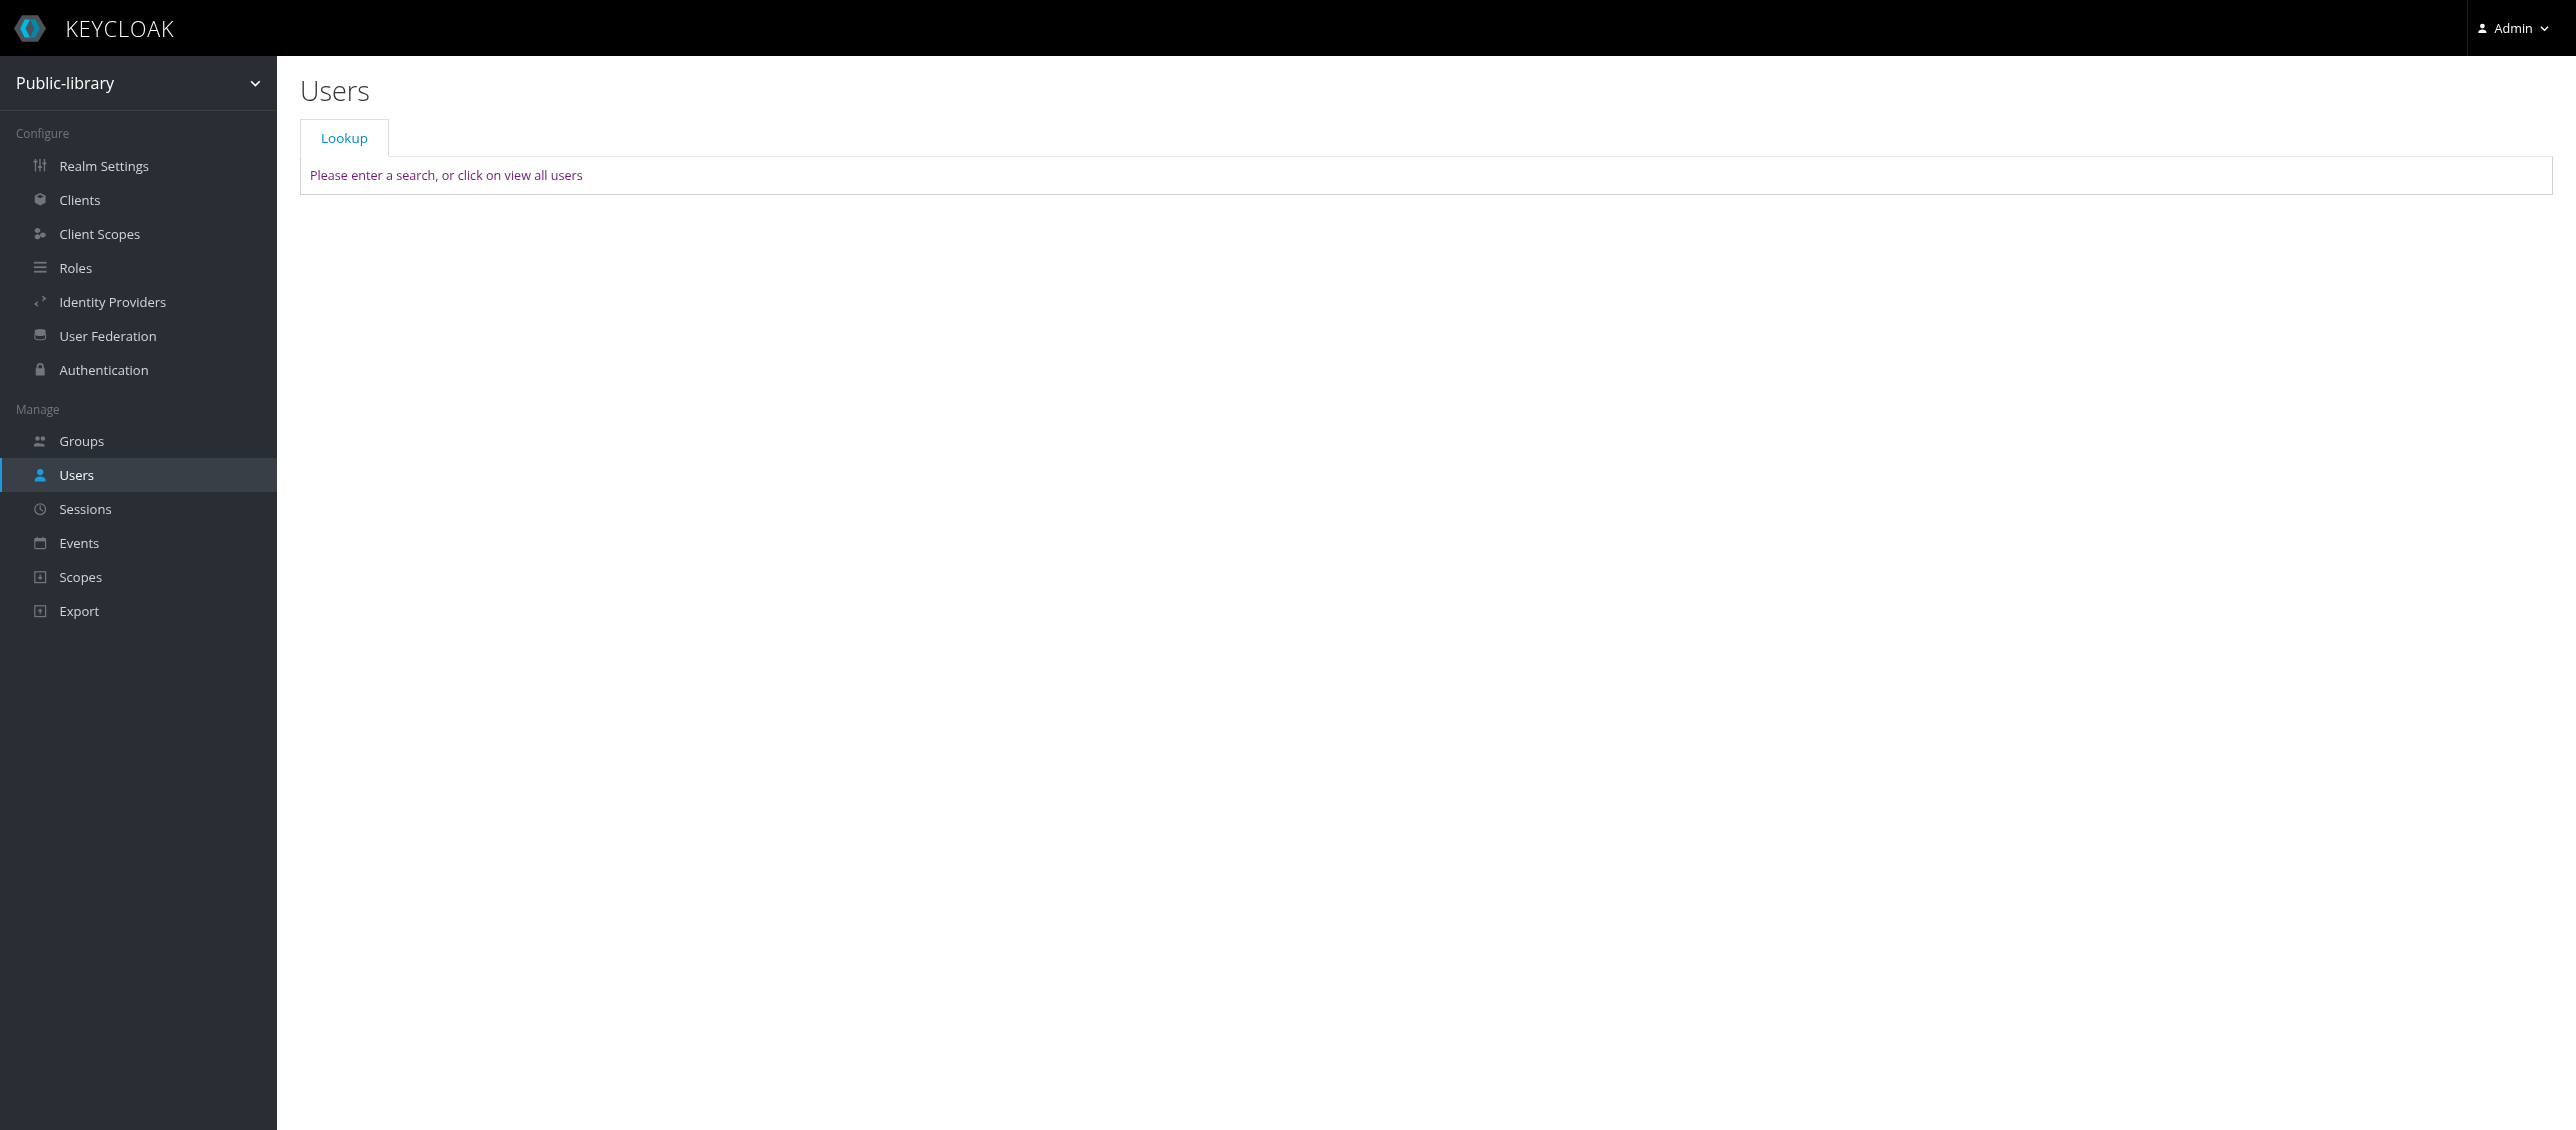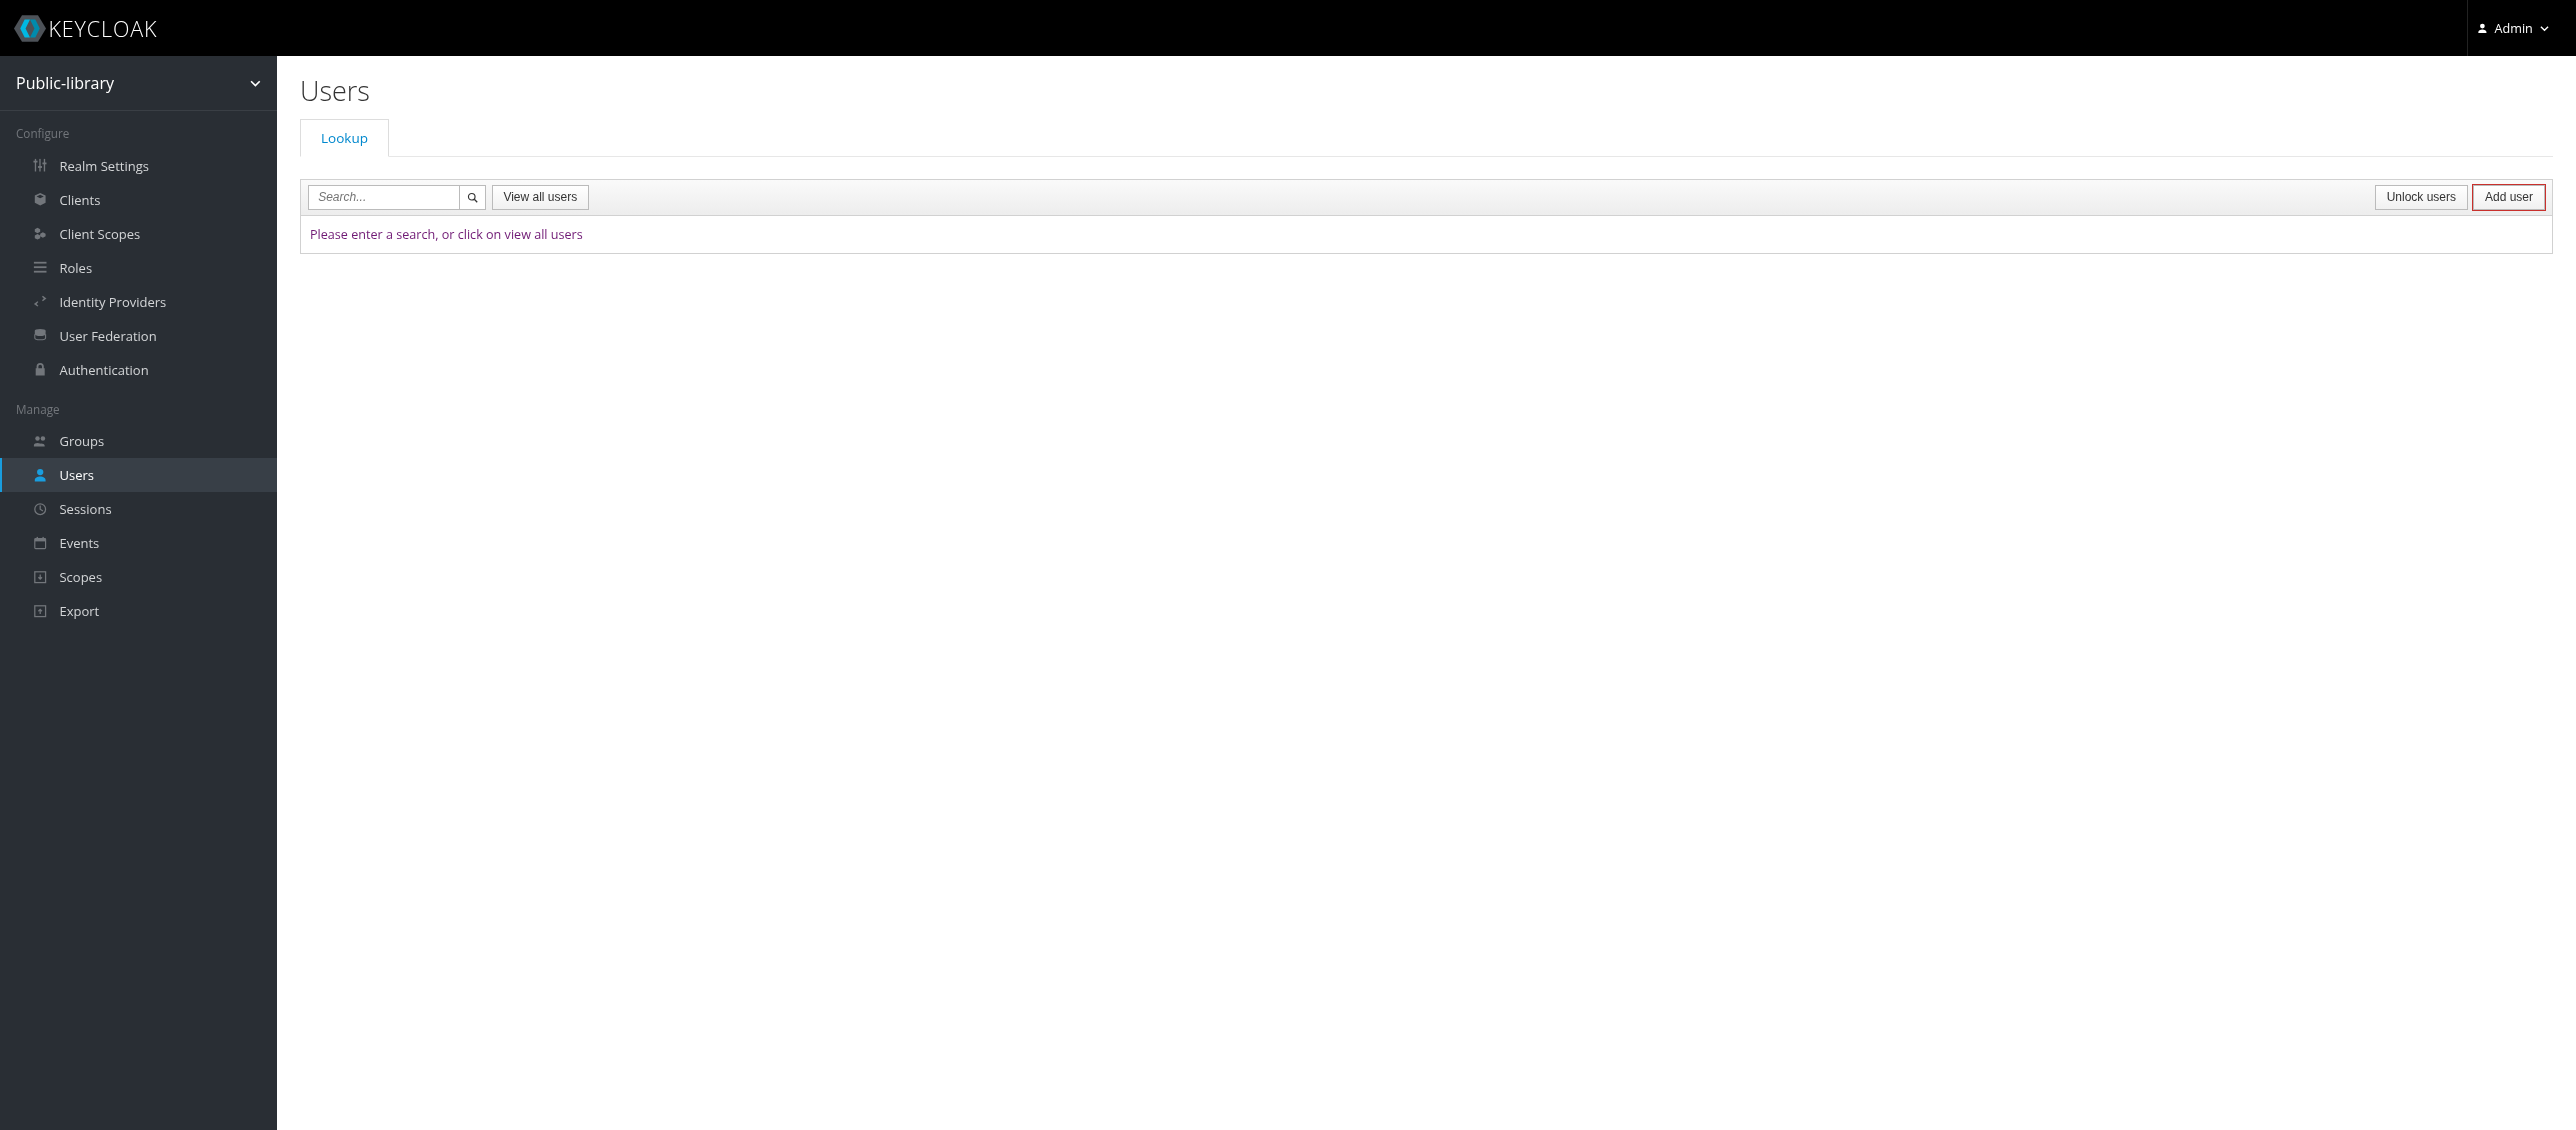--- a/index.html
+++ b/index.html
@@ -1,18 +1,18 @@
 <!DOCTYPE html>
 <html style="font-size:14.4px"><head>
 <meta charset="utf-8">
 <style>
 * { margin: 0; padding: 0; box-sizing: border-box; }
 body { font-family: "Open Sans", -apple-system, BlinkMacSystemFont, "Segoe UI", Helvetica, Arial, sans-serif; font-size: 12.6px; color: #333; background: #fff; }
 .header { background: #000; height: 56px; display: flex; align-items: center; justify-content: space-between; padding: 0 18px 0 14.4px; }
-.logo { display: flex; align-items: center; gap: 2px; }
+.logo { display: flex; align-items: center; gap: 19px; }
 .logo-icon { width: 32px; height: 27px; }
 .logo-text { color: #fff; font-weight: 300; font-size: 21.5px; letter-spacing: 0.9px; }
 .header-user { color: #fff; display: flex; align-items: center; gap: 7.2px; cursor: pointer; padding: 0 9px; border-left: 0.9px solid #222; height: 56px; }
 .header-user svg { width: 10.8px; height: 10.8px; fill: #fff; }
 .header-user .chev { width: 9px; height: 9px; fill: #fff; }
 .container { display: flex; min-height: calc(100vh - 56px); }
 .sidebar { width: 277px; background: #292e34; color: #fff; display: flex; flex-direction: column; }
 .realm { padding: 16px 16px; border-bottom: 0.9px solid #3a3f45; display: flex; justify-content: space-between; align-items: center; cursor: pointer; }
 .realm-name { font-size: 16px; color: #fff; }
 .realm .chev { width: 10.8px; height: 10.8px; fill: #fff; }
@@ -196,34 +196,16 @@
       <span>Export</span>
     </div>
   </div>
 
   <div class="main">
     <h1 class="page-title">Users</h1>
     <div class="tabs">
       <div class="tab active">Lookup</div>
     </div>
 
-    <div class="toolbar">
-      <div class="toolbar-left">
-        <div class="search-group">
-          <input class="search-input" placeholder="Search..." style="">
-          <button class="search-btn">
-            <svg viewBox="0 0 16 16">
-                <circle cx="6.5" cy="6.5" r="4.5" fill="none" stroke="#333" stroke-width="1.6"></circle>
-                <line x1="10" y1="10" x2="14" y2="14" stroke="#333" stroke-width="1.8"></line>
-              </svg>
-          </button>
-        </div>
-        <button class="btn">View all users</button>
-      </div>
-      <div class="toolbar-right">
-        <button class="btn">Unlock users</button>
-        <button class="btn highlight">Add user</button>
-      </div>
-    </div>
     <div class="hint-row">Please enter a search, or click on view all users</div>
   </div>
 </div>
 
 
 </body></html>

